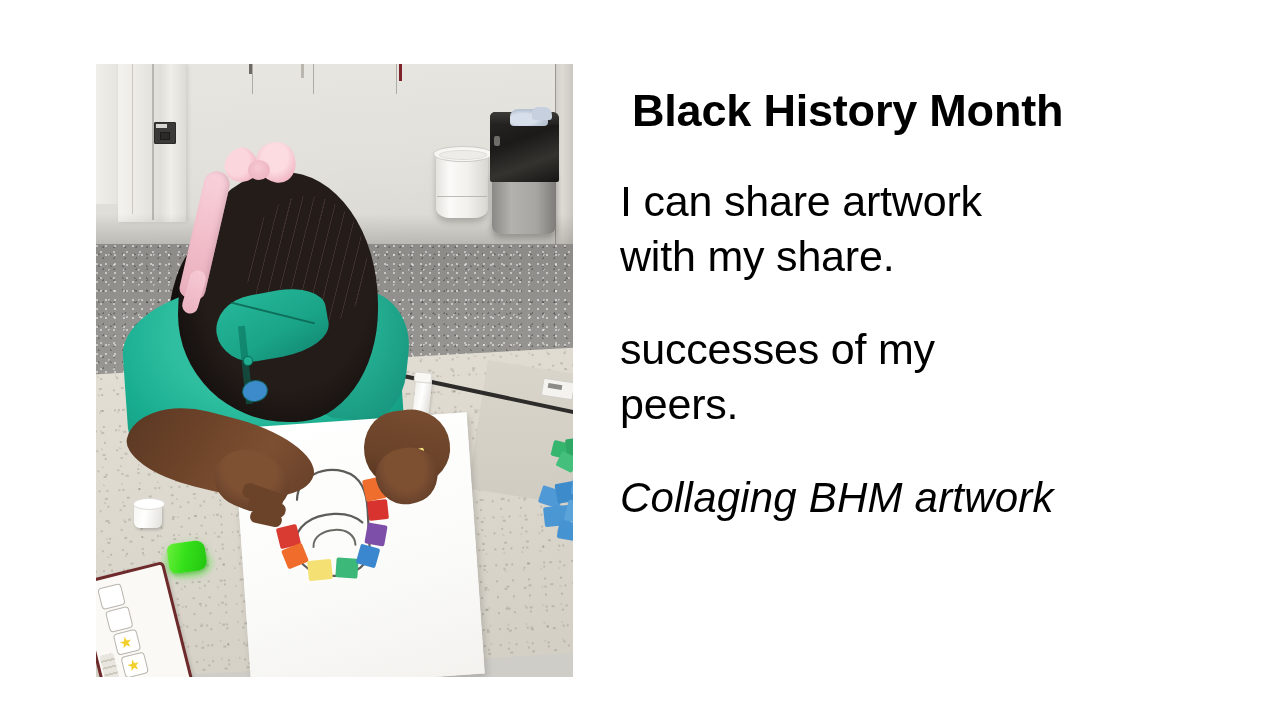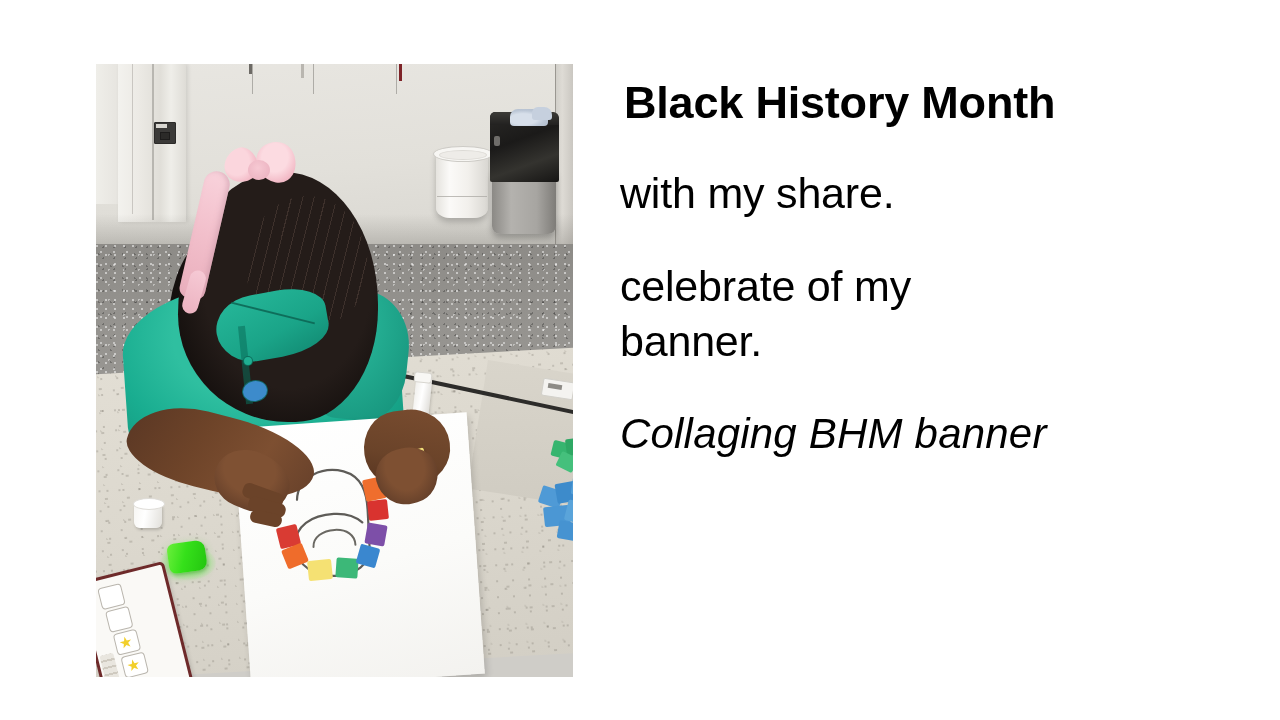--- a/index.html
+++ b/index.html
@@ -484,21 +484,21 @@
     left: 620px;
     top: 74px;
     width: 580px;
   }
   .slide-title {
     font-size: 45px;
     font-weight: bold;
     color: #000000;
     line-height: 1.12;
     letter-spacing: -0.2px;
-    margin: 4px;
+    margin: 12px;
   }
   .body-block {
     margin-top: 38px;
     font-size: 43px;
     font-weight: normal;
     color: #000000;
     line-height: 1.28;
     letter-spacing: -0.2px;
   }
   .body-block .line { display: block; white-space: nowrap; }
@@ -648,24 +648,25 @@
 
     <div class="ph-layer table-edge-near"></div>
 
   </div>
 
   <div class="text-panel">
 
     <div class="slide-title">Black History Month</div>
 
     <div class="body-block">
+      <span class="line">I can share artwork</span>
       <span class="line">with my share.</span>
     </div>
 
     <div class="body-block">
-      <span class="line">celebrate of my</span>
-      <span class="line">banner.</span>
+      <span class="line">successes of my</span>
+      <span class="line">peers.</span>
     </div>
 
-    <div class="caption">Collaging BHM banner</div>
+    <div class="caption">Collaging BHM artwork</div>
   </div>
 
 </div>
 
 </body></html>

